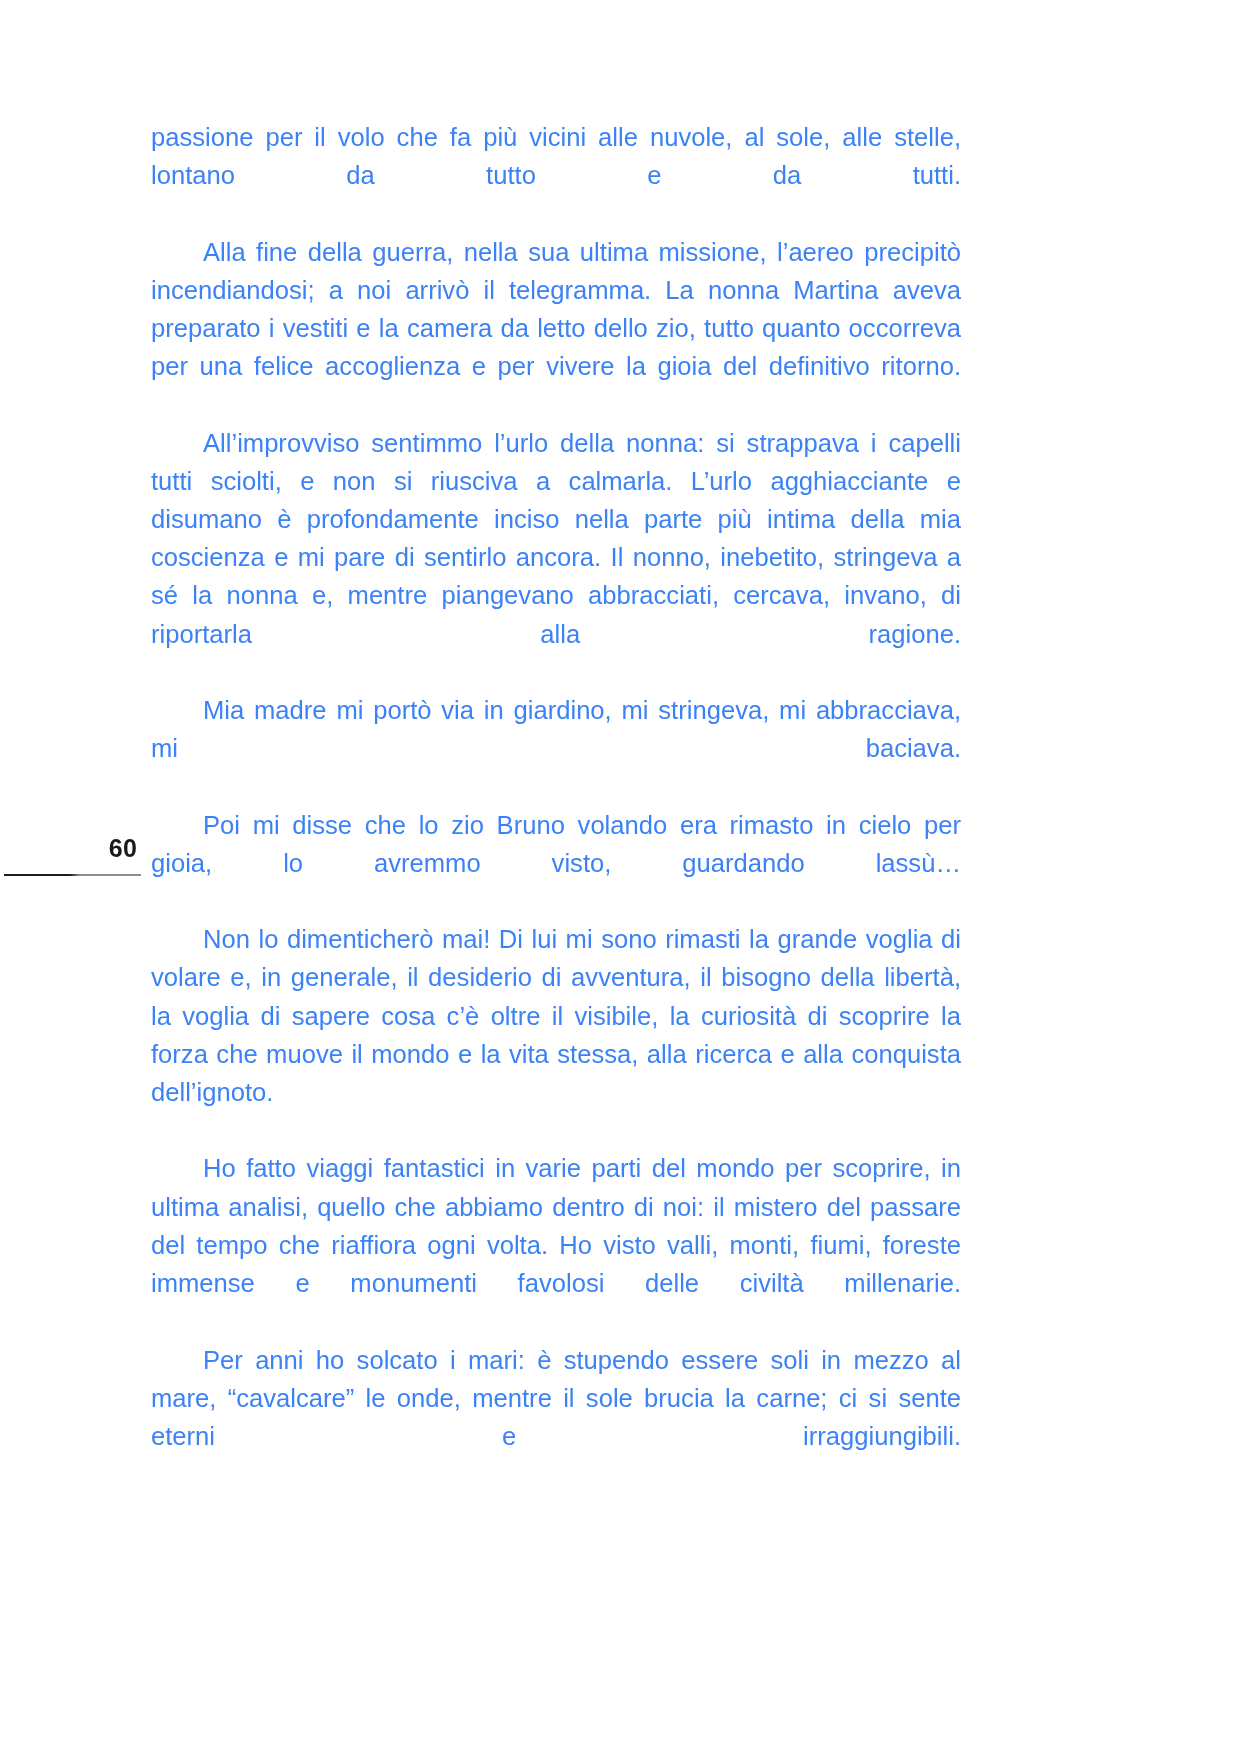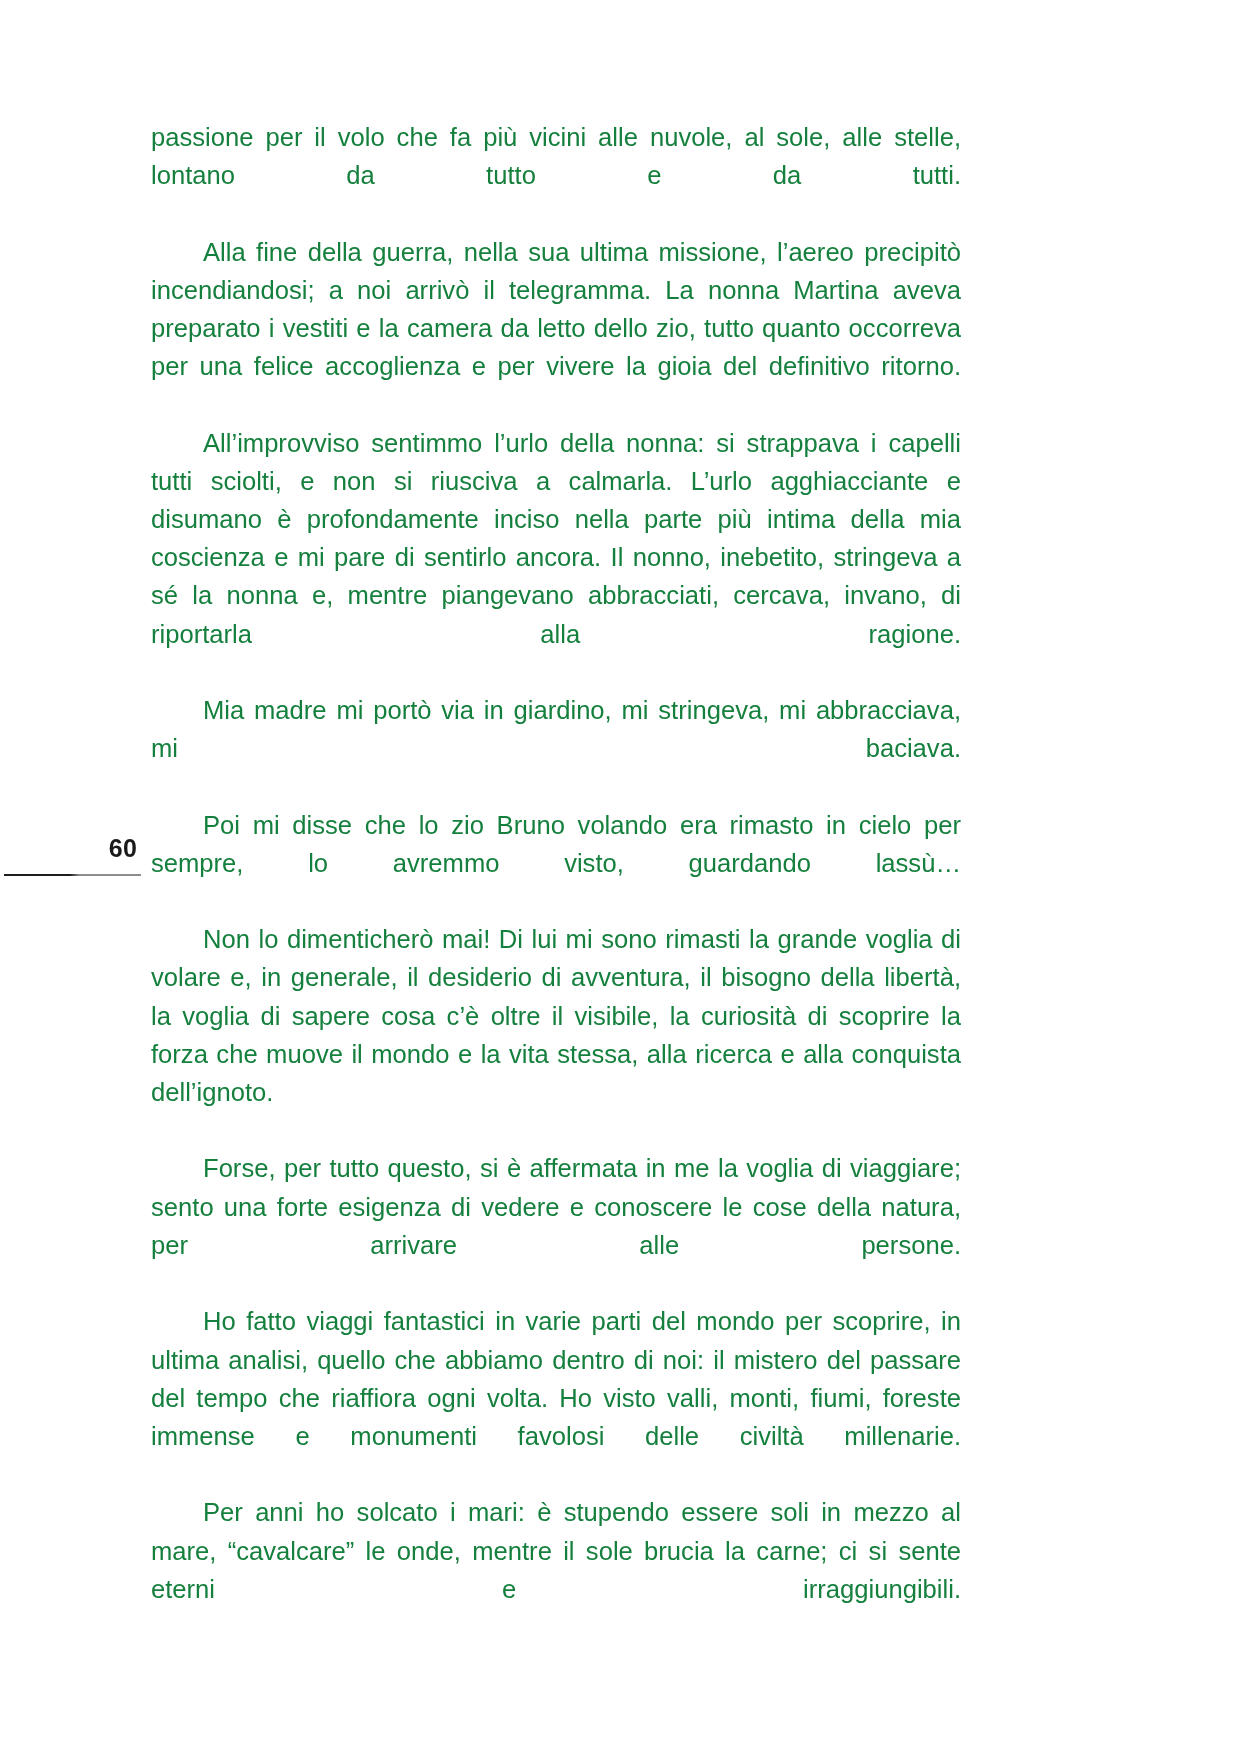--- a/index.html
+++ b/index.html
@@ -50,21 +50,21 @@
   .textblock {
     position: absolute;
     left: 151px;
     top: 118px;
     width: 810px;
   }
   p.para {
     margin: 0;
     font-size: 25.6px;
     line-height: 38.2px;
-    color: #15803d;
+    color: #3b82f6;
     text-align: justify;
     text-justify: inter-word;
     -webkit-hyphens: none;
     hyphens: none;
     word-spacing: 0.1px;
     font-stretch: condensed;
     transform-origin: left top;
   }
   p.para.indent {
     text-indent: 52px;
@@ -84,21 +84,20 @@
   <div class="folio-block">
     <div class="folio-number">60</div>
     <div class="folio-rule"></div>
   </div>
 
   <div class="textblock">
     <p class="para">passione per il volo che fa più vicini alle  nuvole, al sole, alle stelle, lontano da tutto e da tutti.</p>
     <p class="para indent">Alla fine della guerra, nella sua ultima missione, l’aereo precipitò incendiandosi; a noi arrivò il telegramma. La nonna Martina aveva preparato i  vestiti e la camera da letto dello zio, tutto quanto occorreva per una felice accoglienza e per vivere la gioia del definitivo ritorno.</p>
     <p class="para indent">All’improvviso sentimmo l’urlo della nonna: si strappava i capelli tutti sciolti, e non si riusciva a calmarla. L’urlo agghiacciante e disumano è profondamente inciso nella parte più intima della mia coscienza e mi pare di sentirlo ancora. Il nonno, inebetito, stringeva a sé la nonna e, mentre piangevano abbracciati, cercava, invano, di riportarla alla ragione.</p>
     <p class="para indent">Mia madre mi portò via in giardino, mi stringeva, mi abbracciava, mi baciava.</p>
-    <p class="para indent">Poi mi disse che lo zio Bruno volando era rimasto in cielo per sempre, lo avremmo visto, guardando lassù…</p>
+    <p class="para indent">Poi mi disse che lo zio Bruno volando era rimasto in cielo per gioia, lo avremmo visto, guardando lassù…</p>
     <p class="para indent">Non lo dimenticherò mai! Di lui mi sono rimasti la grande voglia di volare e, in generale, il desiderio di avventura, il bisogno della libertà, la voglia di sapere cosa c’è oltre il visibile, la curiosità di scoprire la forza che muove il mondo e la vita stessa, alla ricerca e alla conquista dell’ignoto.</p>
-    <p class="para indent">Forse, per tutto questo, si è affermata in me la voglia di viaggiare; sento una forte esigenza di vedere e conoscere le cose della natura, per arrivare alle persone.</p>
     <p class="para indent">Ho fatto viaggi fantastici in varie parti del mondo per scoprire, in ultima analisi, quello che abbiamo dentro di noi: il mistero del passare del tempo che riaffiora ogni volta. Ho visto valli, monti, fiumi, foreste immense e monumenti favolosi delle civiltà millenarie.</p>
     <p class="para indent">Per anni ho solcato i mari: è stupendo essere soli in mezzo al mare, “cavalcare” le onde, mentre il sole brucia la carne; ci si sente eterni e irraggiungibili.</p>
 
   </div>
 
 </div>
 
 </body></html>

